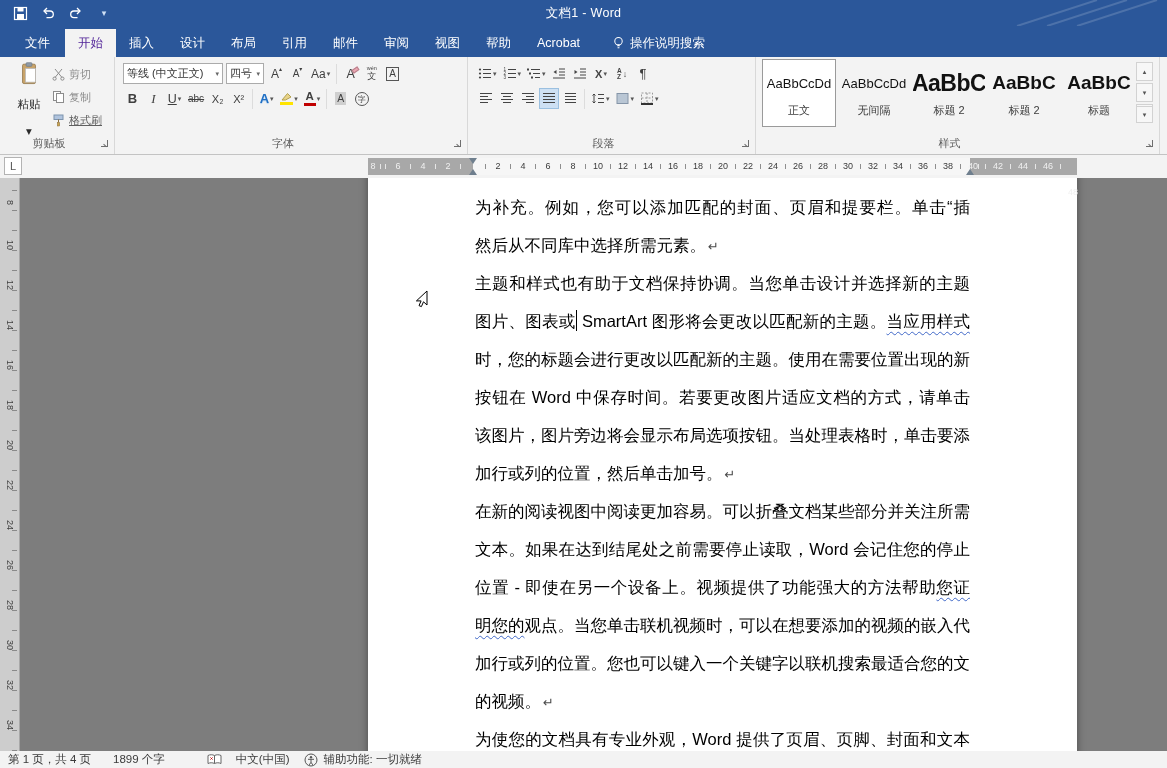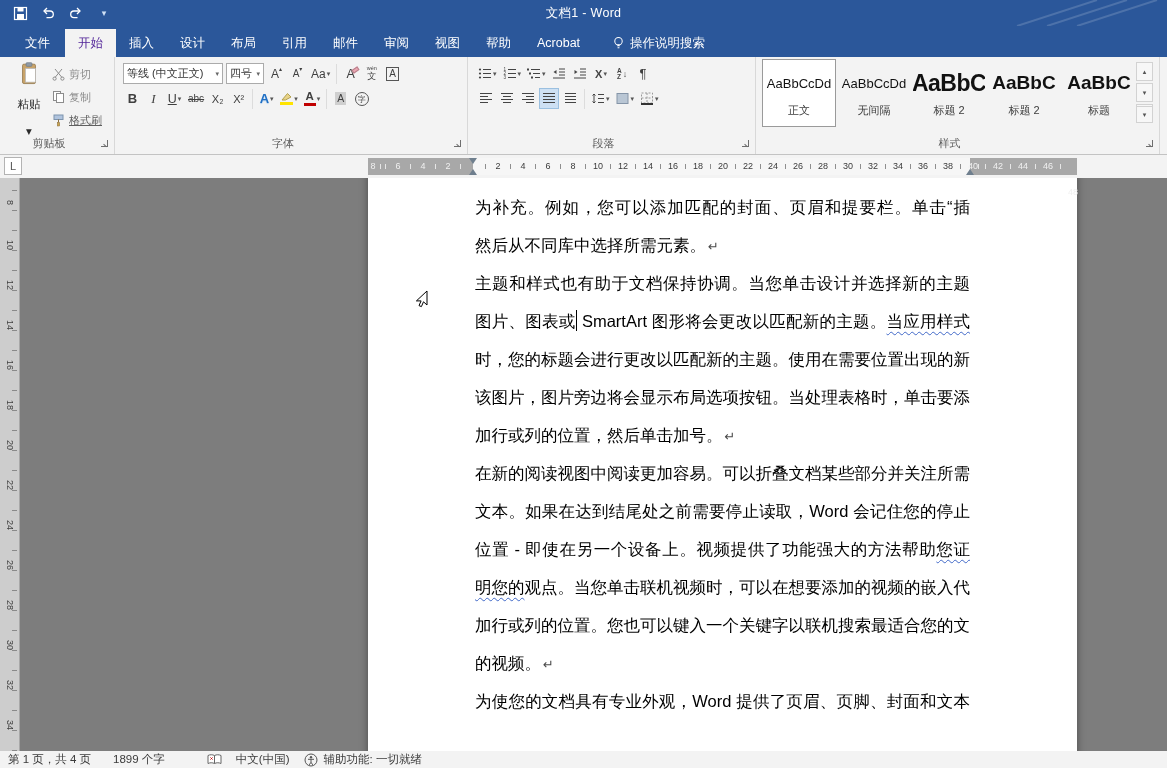--- a/index.html
+++ b/index.html
@@ -532,20 +532,21 @@
       <span class="vrnum" style="top: 542px;">34</span>
     </div>
   <div class="page">
     <div class="textbody">
         <div class="docline"></div>
         <div class="docline just"><span>为补充。例如，您可以添加匹配的封面、页眉和提要栏。单击“插入”，</span></div>
         <div class="docline"><span>然后从不同库中选择所需元素。</span><span class=" pmark">↵</span></div>
         <div class="docline just"><span>主题和样式也有助于文档保持协调。当您单击设计并选择新的主题时，</span></div>
         <div class="docline just"><span>图片、图表或</span><span class="caret"></span><span> SmartArt 图形将会更改以匹配新的主题。</span><span class="sq">当应用样式</span></div>
         <div class="docline just"><span>时，您的标题会进行更改以匹配新的主题。使用在需要位置出现的新</span></div>
+        <div class="docline just"><span>按钮在 Word 中保存时间。若要更改图片适应文档的方式，请单击</span></div>
         <div class="docline just"><span>该图片，图片旁边将会显示布局选项按钮。当处理表格时，单击要添</span></div>
         <div class="docline"><span>加行或列的位置，然后单击加号。</span><span class=" pmark">↵</span></div>
         <div class="docline just"><span>在新的阅读视图中阅读更加容易。可以折叠文档某些部分并关注所需</span></div>
         <div class="docline just"><span>文本。如果在达到结尾处之前需要停止读取，Word 会记住您的停止</span></div>
         <div class="docline just"><span>位置 - 即使在另一个设备上。视频提供了功能强大的方法帮助</span><span class="sq">您证</span></div>
         <div class="docline just"><span class="sq">明您的</span><span>观点。当您单击联机视频时，可以在想要添加的视频的嵌入代</span></div>
         <div class="docline just"><span>加行或列的位置。您也可以键入一个关键字以联机搜索最适合您的文档</span></div>
         <div class="docline"><span>的视频。</span><span class=" pmark">↵</span></div>
         <div class="docline just"><span>为使您的文档具有专业外观，Word 提供了页眉、页脚、封面和文本</span></div>
       </div>

